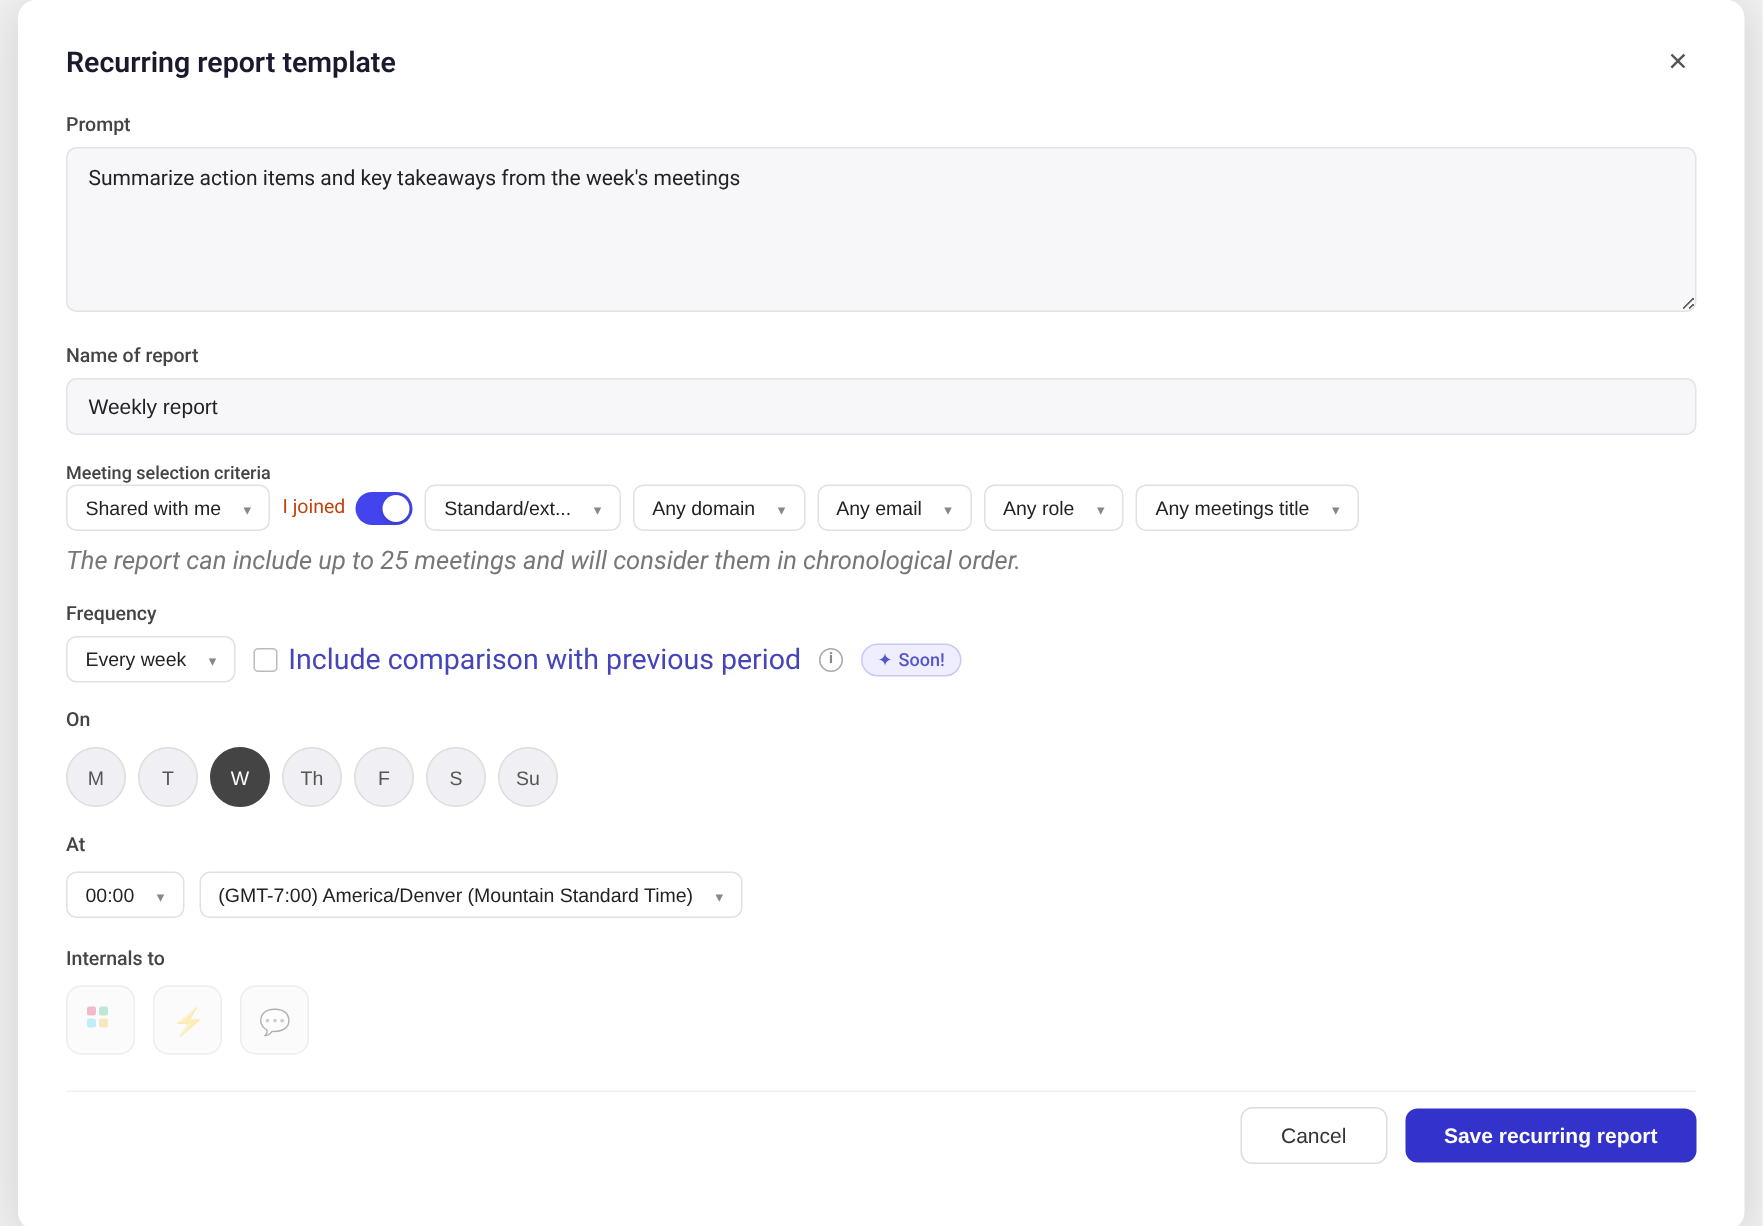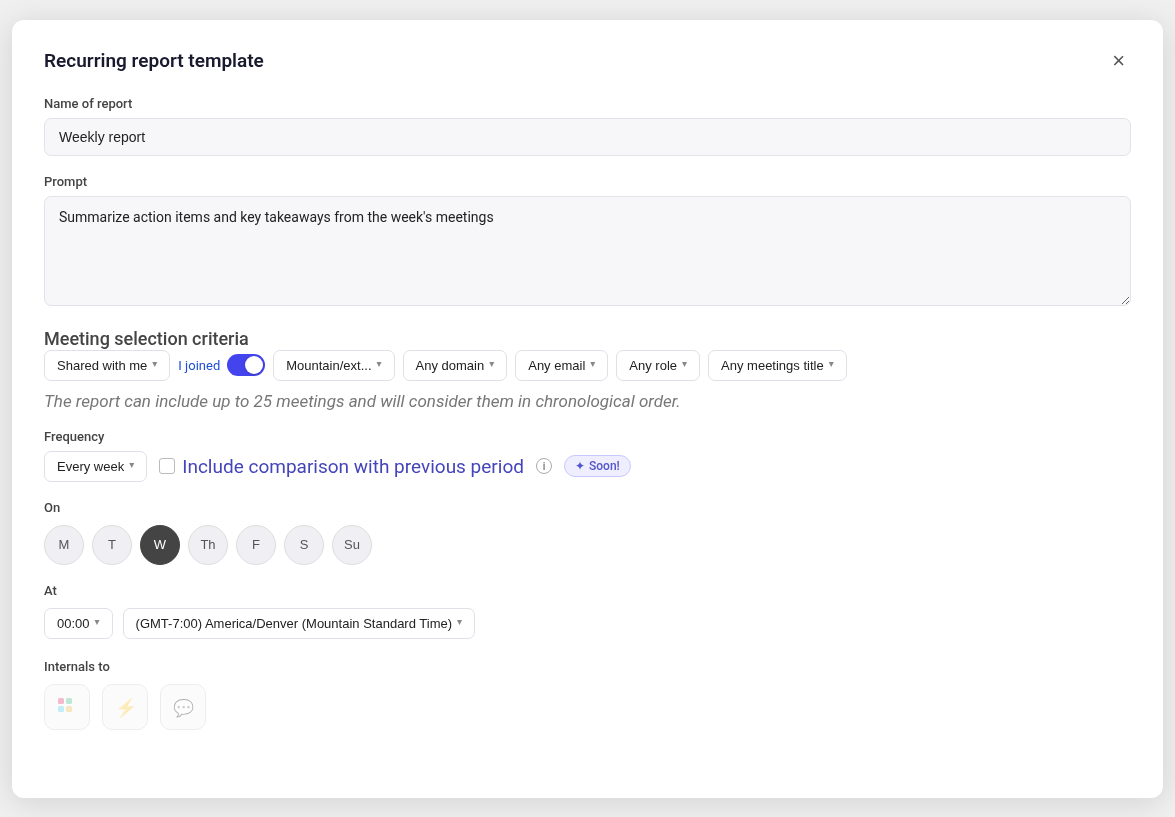--- a/index.html
+++ b/index.html
@@ -66,21 +66,21 @@
       font-size: 14px;
       color: #222;
       background: #f7f7fa;
       outline: none;
       min-height: 110px;
       resize: vertical;
       margin-bottom: 18px;
       font-family: inherit;
     }
     .section-label {
-      font-size: 18px;
+      font-size: 12px;
       color: #444;
       font-weight: 500;
       margin-bottom: 1px;
       display: flex;
       align-items: center;
       gap: 8px;
     }
     .preview-link {
       color: #4444cc;
       font-size: 13px;
@@ -89,38 +89,38 @@
     }
     .criteria-row {
       display: flex;
       align-items: center;
       gap: 8px;
       flex-wrap: wrap;
       margin-bottom: 10px;
     }
     .dropdown-btn {
       display: flex;
-      align-items: flex-start;
-      gap: 5px;
+      align-items: flex-end;
+      gap: 15px;
       padding: 7px 12px;
       border: 1px solid #e0e0e8;
       border-radius: 7px;
       background: #fff;
       font-size: 13px;
       color: #222;
       cursor: pointer;
       white-space: nowrap;
     }
     .chevron { font-size: 10px; color: #888; }
     .toggle-wrap {
       display: flex;
       align-items: center;
       gap: 7px;
       font-size: 13px;
-      color: #1d4ed8;
+      color: #c2410c;
     }
     .toggle {
       width: 38px;
       height: 22px;
       background: #4444ee;
       border-radius: 12px;
       position: relative;
       cursor: pointer;
       flex-shrink: 0;
     }
@@ -290,27 +290,27 @@
 <body>
 
 <div class="modal">
 
   <div class="modal-header">
     <span class="modal-title">Recurring report template</span>
     <button class="close-btn">×</button>
   </div>
 
   <div>
+    <div class="field-label">Prompt</div>
+    <textarea class="textarea-input" style="">Summarize action items and key takeaways from the week's meetings</textarea>
+  </div>
+
+  <div>
     <div class="field-label">Name of report</div>
     <input class="text-input" type="text" placeholder="Weekly report" value="Weekly report" style="">
-  </div>
-
-  <div>
-    <div class="field-label">Prompt</div>
-    <textarea class="textarea-input" style="">Summarize action items and key takeaways from the week's meetings</textarea>
   </div>
 
   <div class="section-label">
     <span>Meeting selection criteria</span>
     <a class="preview-link"></a>
   </div>
 
   <div class="criteria-row">
     <button class="dropdown-btn">
       <span>Shared with me</span>
@@ -318,21 +318,21 @@
     </button>
 
     <div class="toggle-wrap">
       <span>I joined</span>
       <div class="toggle">
         <div class="toggle-thumb"></div>
       </div>
     </div>
 
     <button class="dropdown-btn">
-      <span>Mountain/ext...</span>
+      <span>Standard/ext...</span>
       <span class="chevron">▾</span>
     </button>
 
     <button class="dropdown-btn">
       <span>Any domain</span>
       <span class="chevron">▾</span>
     </button>
 
     <button class="dropdown-btn">
       <span>Any email</span>
@@ -410,14 +410,18 @@
         <text x="2" y="19" font-size="18" fill="#ff4a00" opacity="0.5">⚡</text>
       </svg>
     </div>
     <div class="integration-icon">
       <svg width="24" height="24" viewBox="0 0 24 24">
         <text x="2" y="19" font-size="17" fill="#5059c9" opacity="0.5">💬</text>
       </svg>
     </div>
   </div>
 
+  <div class="footer-row">
+    <button class="cancel-btn">Cancel</button>
+    <button class="save-btn">Save recurring report</button>
+  </div>
 
 </div>
 
 </body></html>

